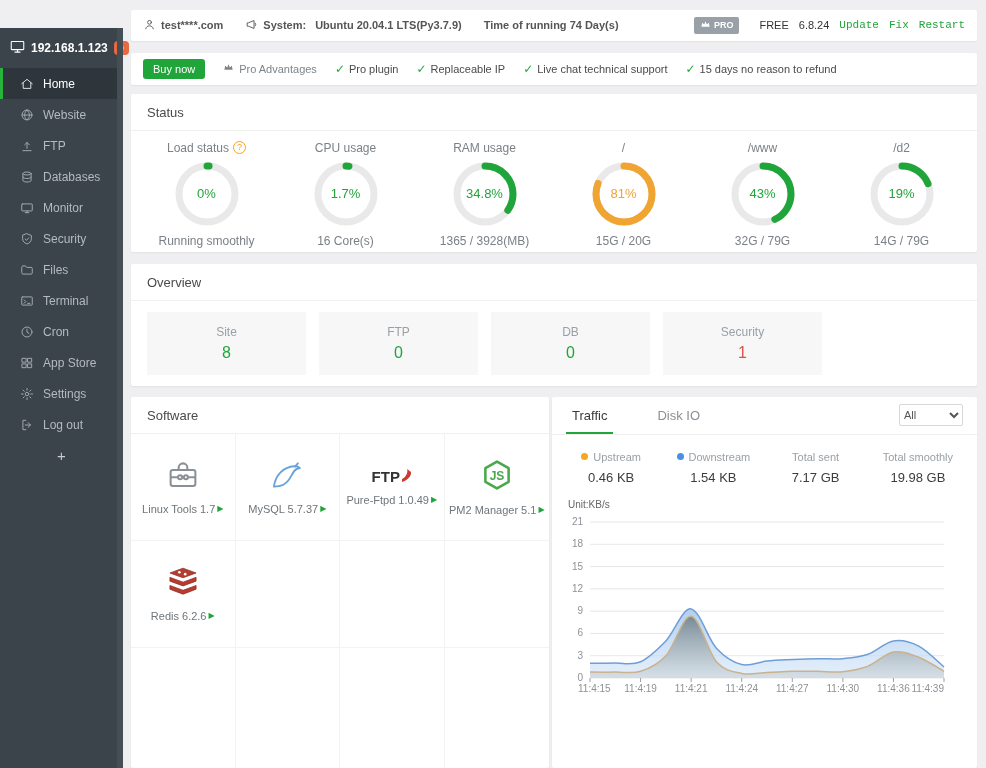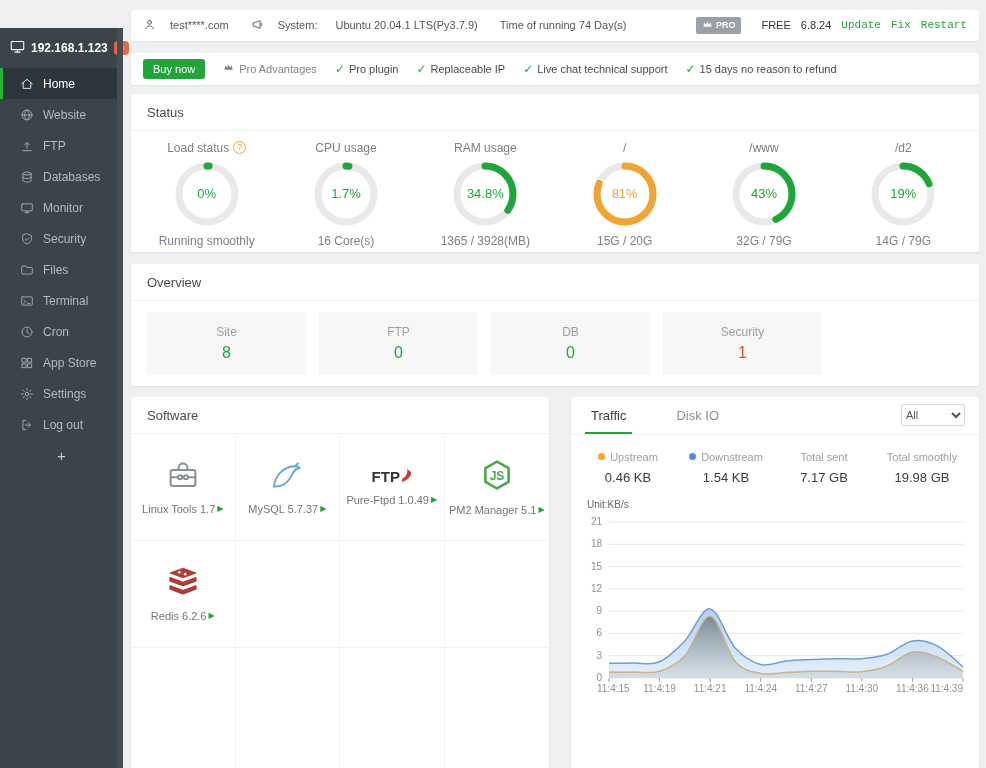--- a/index.html
+++ b/index.html
@@ -15,21 +15,21 @@
   .sb-item.active { background:#2e353b; border-left-color:#26b33e; color:#fff; }
   .sb-item .icn { display:flex; align-items:center; opacity:.85; }
   .sb-plus { height:31px; display:flex; align-items:center; justify-content:center; color:#c6ccd1; font-size:15px; cursor:pointer; }
 
   
   .content { flex:1; padding:10px 9px 0 8px; display:flex; flex-direction:column; }
   .card { background:#fff; border-radius:2px; box-shadow:0 1px 2px rgba(0,0,0,.06); }
 
   
   .topbar { height:34px; display:flex; align-items:center; padding:0 12px; margin-bottom:12px; font-size:11px; color:#555; }
-  .topbar .grp { display:flex; align-items:center; gap:14px; margin-right:22px; }
+  .topbar .grp { display:flex; align-items:center; gap:5px; margin-right:22px;font-weight:bold; }
   .topbar .spacer { flex:1; }
   .pro-badge { background:#9aa0a7; color:#fff; border-radius:2px; padding:2px 6px; font-size:9px; font-weight:bold; display:flex; align-items:center; gap:3px; margin-right:10px; }
   .tb-right { display:flex; align-items:center; gap:10px; }
   .tb-right .plain { color:#333; }
   a.green-link { color:#20a53a; text-decoration:none; cursor:pointer;font-family:Liberation Mono, monospace; }
 
   
   .promo { height:32px; display:flex; align-items:center; padding:10px 12px; gap:18px; margin-bottom:9px; font-size:11px; }
   .buy-btn { background:#20a53a; color:#fff; border:none; border-radius:3px; padding:4px 10px; font-size:11px; cursor:pointer; font-family:inherit; }
   .promo .adv { display:flex; align-items:center; gap:5px; color:#7d848a; }
@@ -49,21 +49,21 @@
   .gauge .gsub { font-size:12px; color:#7b8187; margin-top:7px; }
 
   
   .overview-card { height:131px; margin-bottom:11px; }
   .ov-row { display:flex; gap:13px; padding:11px 16px; }
   .ov-box { width:159px; height:63px; background:#f7f7f7; display:flex; flex-direction:column; align-items:center; justify-content:center; gap:5px; cursor:pointer; }
   .ov-box .ol { font-size:12px; color:#9aa0a5; }
   .ov-box .ov { font-size:16px; }
 
   
-  .bottom { display:flex; gap:22px; height:409px; }
+  .bottom { display:flex; gap:3px; height:409px; }
   .software-card { width:418px; display:flex; flex-direction:column; }
   .soft-grid { flex:1; display:grid; grid-template-columns:repeat(4,1fr); grid-template-rows:107px 107px auto; }
   .soft-cell { border-right:1px solid #f3f3f3; border-bottom:1px solid #f3f3f3; display:flex; flex-direction:column; align-items:center; justify-content:center; gap:9px; cursor:pointer; }
   .soft-cell:nth-child(4n) { border-right:none; }
   .soft-cell:nth-child(n+9) { border-bottom:none; }
   .soft-name { font-size:11px; color:#6e757b; display:flex; align-items:center; gap:2px; }
   .soft-run { color:#20a53a; font-size:8px; }
   .ftp-logo { font-size:15px; font-weight:bold; color:#333; display:flex; align-items:flex-start; }
 
   

